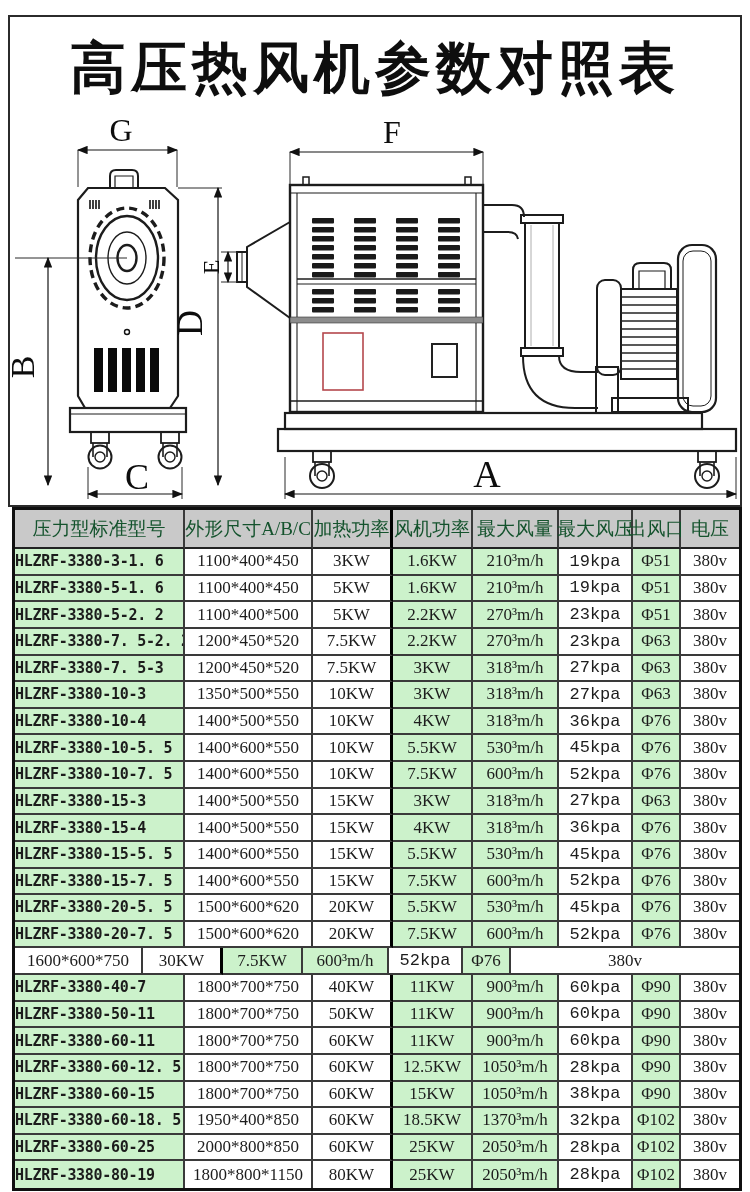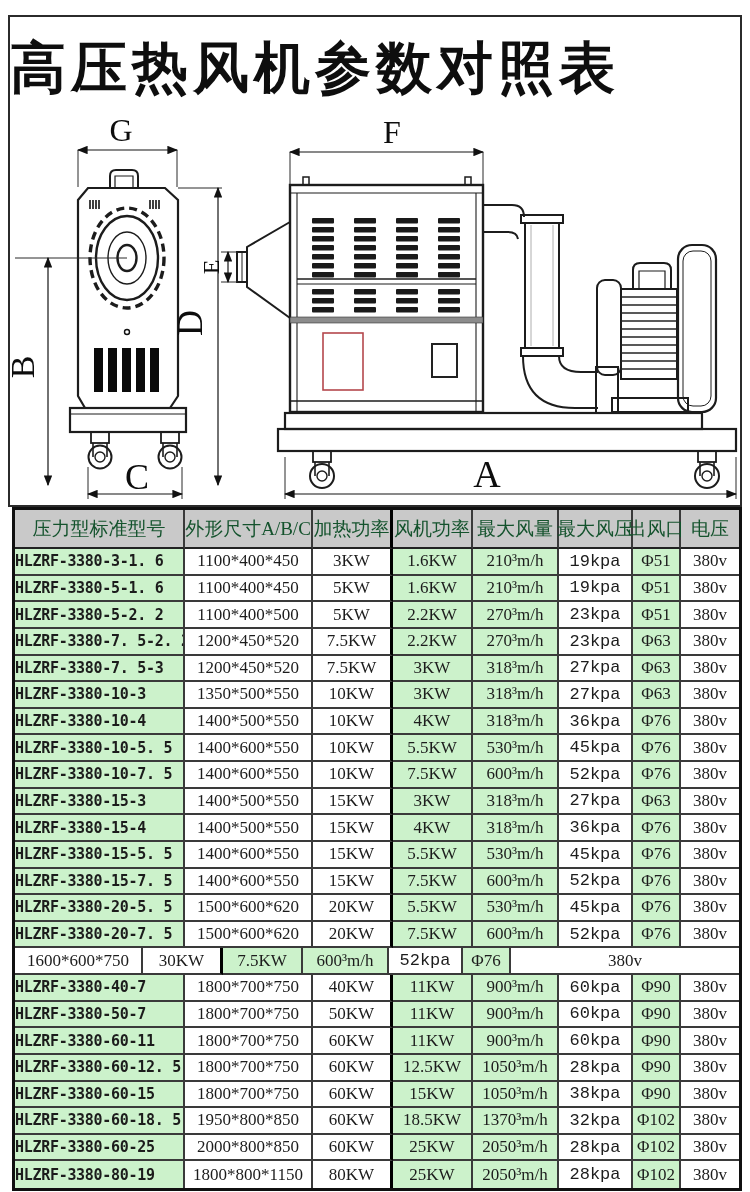--- a/index.html
+++ b/index.html
@@ -1,21 +1,21 @@
 <!DOCTYPE html>
 <html><head>
 <meta charset="utf-8">
 <style>
   html,body{margin:0;padding:0;background:#fff;}
   .page{position:relative;width:750px;height:1192px;background:#fff;overflow:hidden;
         font-family:"Liberation Serif", serif;color:#1c1c1c;}
   
   .frame{position:absolute;left:8px;top:15px;width:734px;height:492px;
          border:2px solid #2b2b2b;box-sizing:border-box;background:#fff;}
-  .title{margin-top:14px;text-align:left;font-size:56px;font-weight:600;
+  .title{margin-top:14px;text-align:center;font-size:56px;font-weight:600;
          letter-spacing:5px;color:#0e0e0e;font-family:"Liberation Serif", serif;}
   .drawing{position:absolute;left:0;top:105px;width:750px;height:400px;}
 
   
   .tbl{position:absolute;left:12px;top:507px;width:730px;height:684px;
        border:3px solid #101010;box-sizing:border-box;background:#fff;}
   .thead{display:flex;height:39px;}
   .th{background:var(--hdr,#c9c9c9);font-size:19px;color:#14532d;
       display:flex;align-items:center;justify-content:center;
       border-right:2px solid #3a3a3a;border-bottom:2px solid #222;
@@ -463,21 +463,21 @@
           <div class="td c0 green">HLZRF-3380-40-7</div>
           <div class="td c1">1800*700*750</div>
           <div class="td c2">40KW</div>
           <div class="td c3 green">11KW</div>
           <div class="td c4 green">900³m/h</div>
           <div class="td c5">60kpa</div>
           <div class="td c6 green">Φ90</div>
           <div class="td c7">380v</div>
         </div>
         <div class="tr">
-          <div class="td c0 green">HLZRF-3380-50-7</div>
+          <div class="td c0 green">HLZRF-3380-50-11</div>
           <div class="td c1">1800*700*750</div>
           <div class="td c2">50KW</div>
           <div class="td c3 green">11KW</div>
           <div class="td c4 green">900³m/h</div>
           <div class="td c5">60kpa</div>
           <div class="td c6 green">Φ90</div>
           <div class="td c7">380v</div>
         </div>
         <div class="tr">
           <div class="td c0 green">HLZRF-3380-60-11</div>
@@ -504,21 +504,21 @@
           <div class="td c1">1800*700*750</div>
           <div class="td c2">60KW</div>
           <div class="td c3 green">15KW</div>
           <div class="td c4 green">1050³m/h</div>
           <div class="td c5">38kpa</div>
           <div class="td c6 green">Φ90</div>
           <div class="td c7">380v</div>
         </div>
         <div class="tr">
           <div class="td c0 green">HLZRF-3380-60-18. 5</div>
-          <div class="td c1">1950*800*850</div>
+          <div class="td c1">1950*400*850</div>
           <div class="td c2">60KW</div>
           <div class="td c3 green">18.5KW</div>
           <div class="td c4 green">1370³m/h</div>
           <div class="td c5">32kpa</div>
           <div class="td c6 green">Φ102</div>
           <div class="td c7">380v</div>
         </div>
         <div class="tr">
           <div class="td c0 green">HLZRF-3380-60-25</div>
           <div class="td c1">2000*800*850</div>

